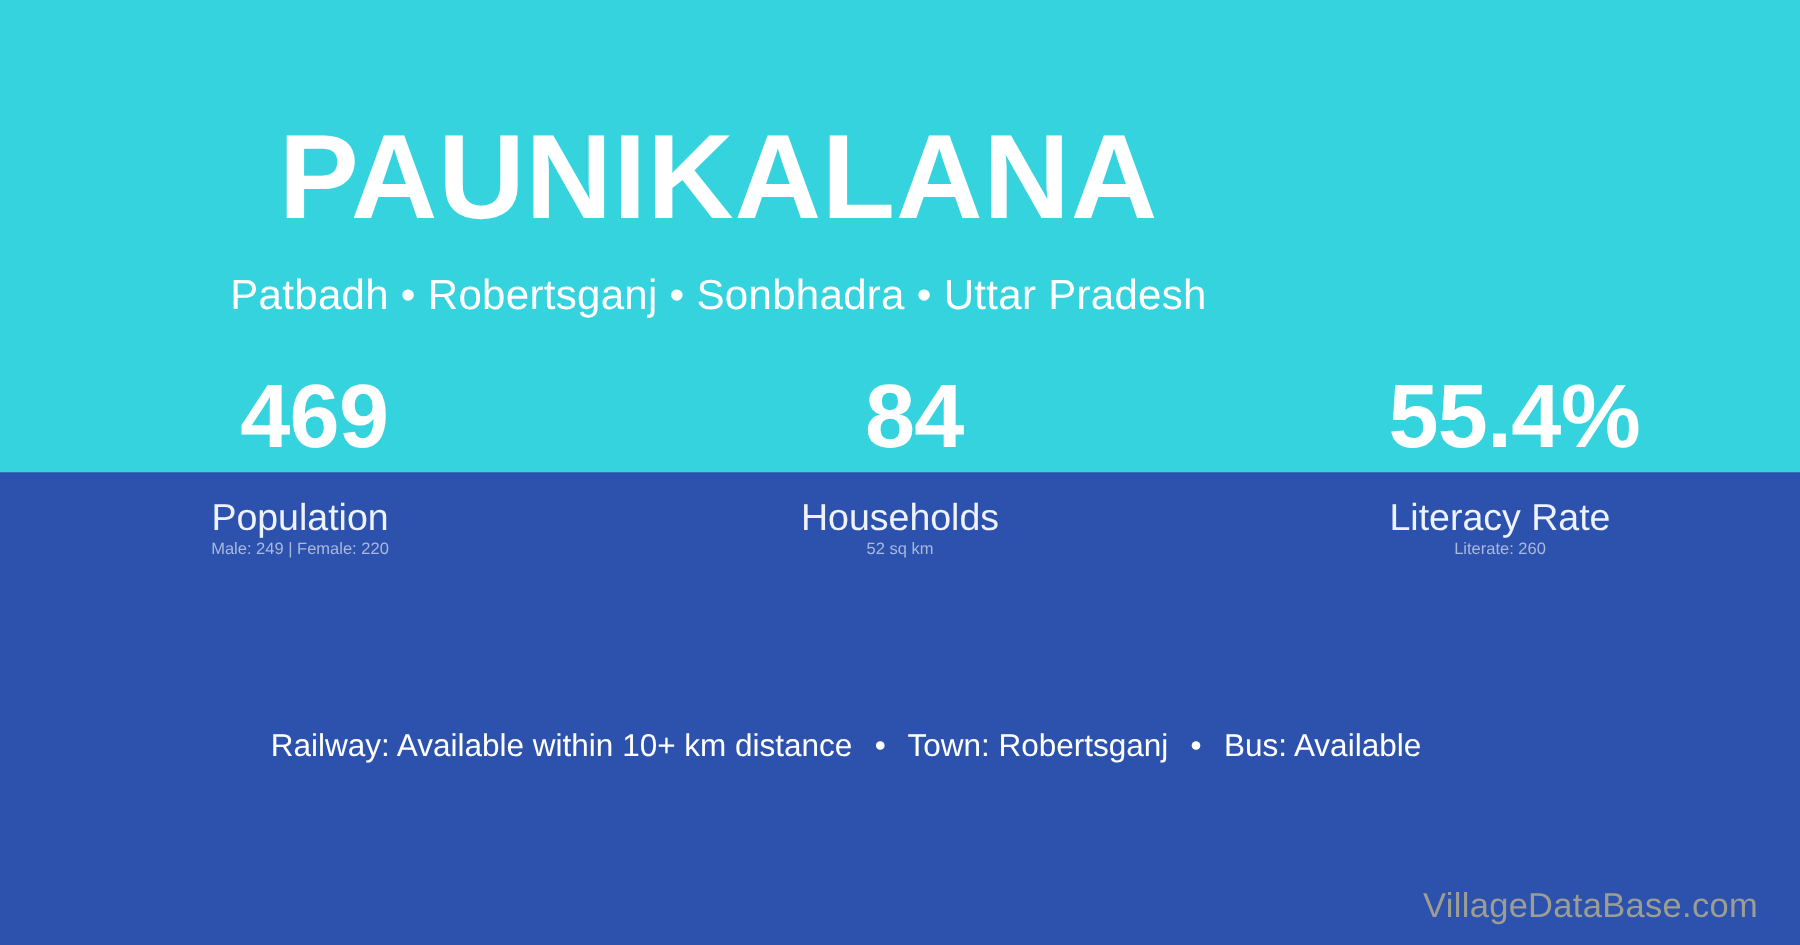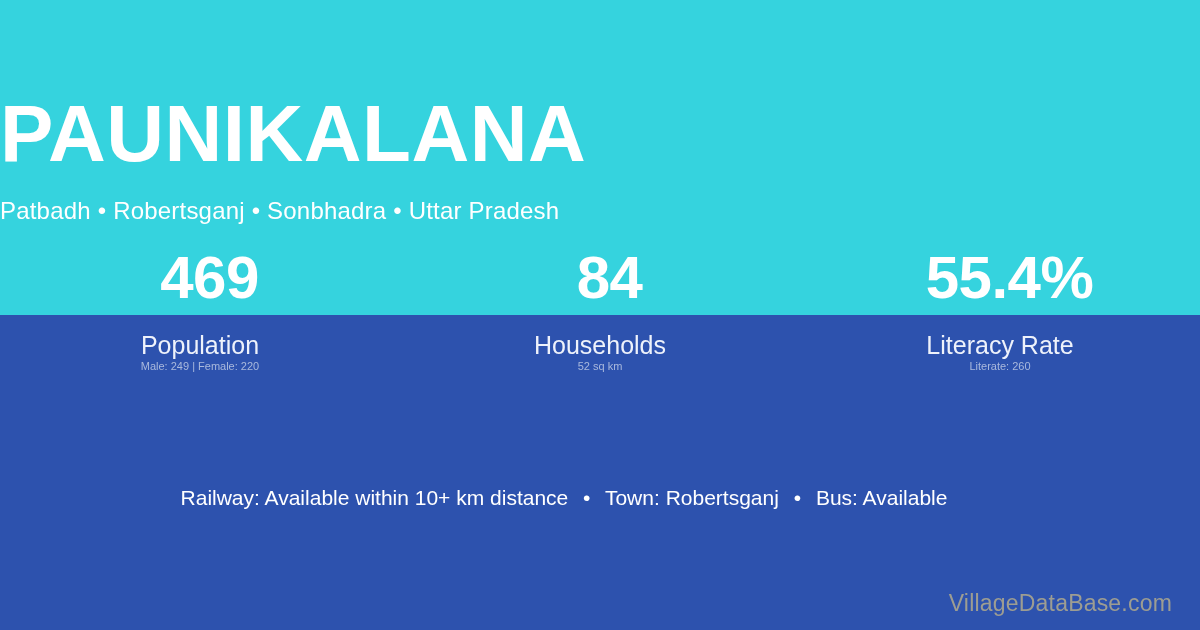--- a/index.html
+++ b/index.html
@@ -42,38 +42,37 @@
     height: 315px;
     background: #2d52ae;
   }
 
   
   .header {
     position: absolute;
     left: 0;
     top: 0;
     width: 958px;
-    text-align: left;
+    text-align: center;
     z-index: 3;
-    margin-top: 16px;
   }
 
   .village-title {
     margin-top: 78px;
     font-size: 80px;
     font-weight: bold;
     color: #ffffff;
     letter-spacing: 0.5px;
     line-height: 1.0;
     white-space: nowrap;
   }
 
   .village-subtitle {
     margin-top: 24px;
-    font-size: 24px;
+    font-size: 28px;
     font-weight: normal;
     color: #ffffff;
     letter-spacing: 0.2px;
     line-height: 1.1;
     white-space: nowrap;
   }
 
   
   .stats-row {
     position: absolute;

